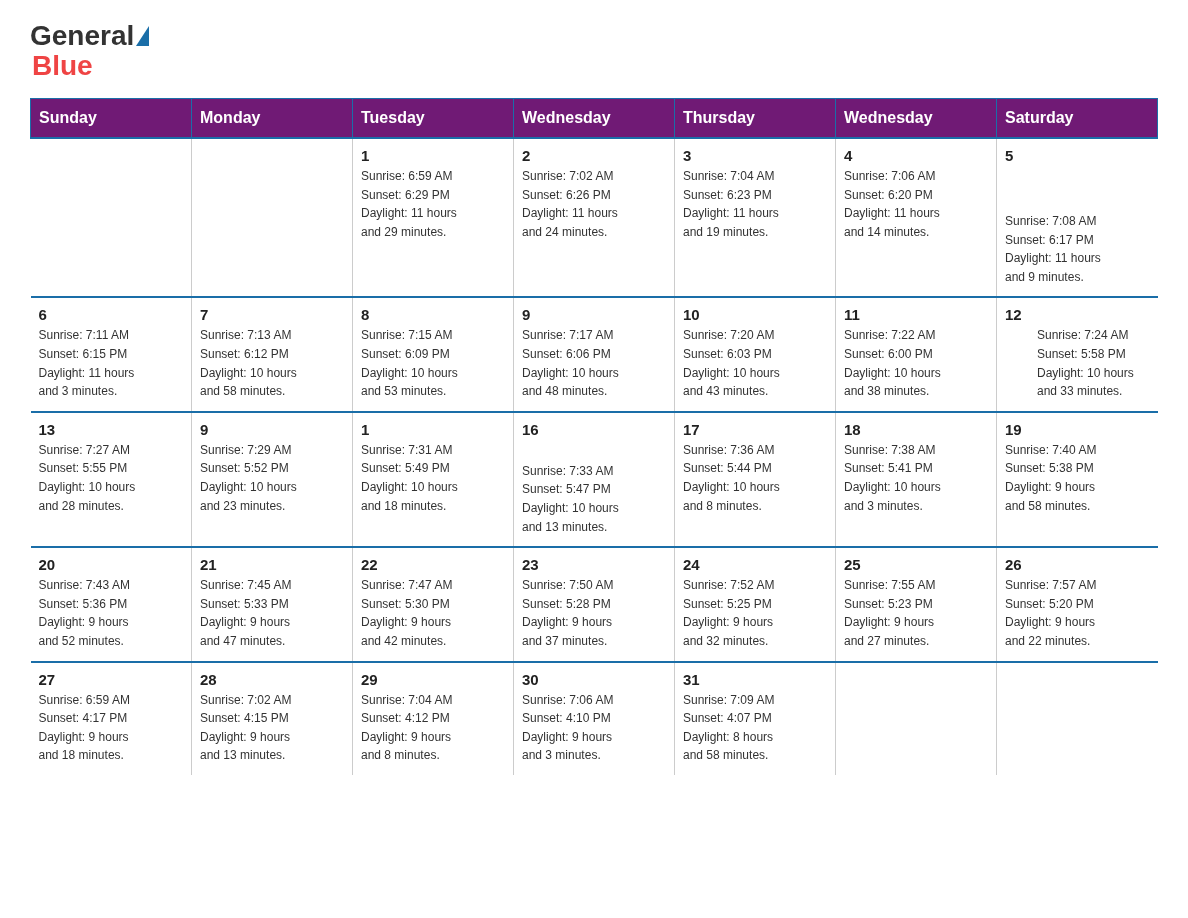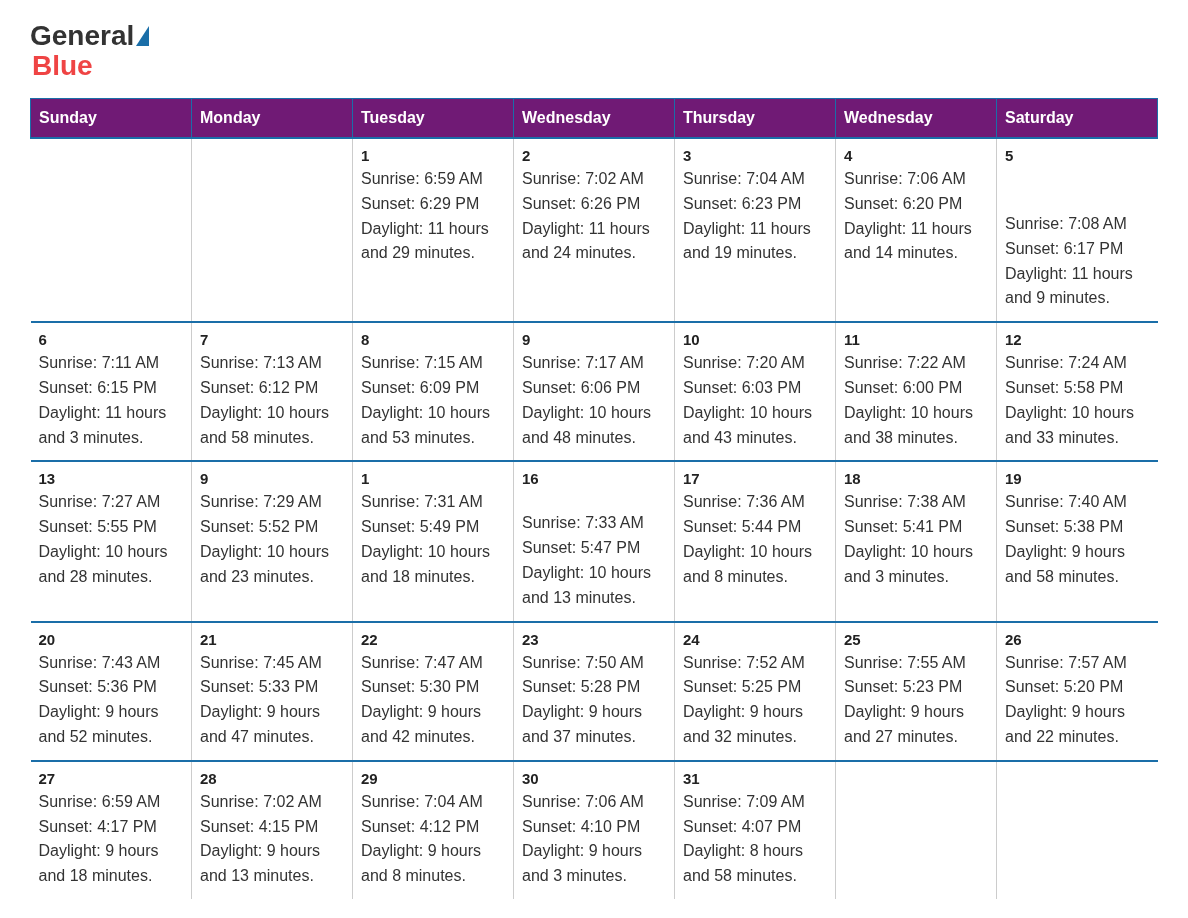--- a/index.html
+++ b/index.html
@@ -64,21 +64,21 @@
       border-right: none;
     }
     .day-number {
       font-size: 15px;
       font-weight: 600;
       color: #222;
       display: block;
       margin-bottom: 3px;
     }
     .day-info {
-      font-size: 16px;
+      font-size: 12px;
       color: #333;
       line-height: 1.55;
     }
   </style>
 </head>
 <body>
 
 <div class="header-area">
   <div class="logo-area">
     <div style="display:flex; align-items:center;">
@@ -183,21 +183,21 @@
         </td>
         <td>
           <span class="day-number">11</span>
           <div class="day-info" style="white-space: pre-line;">Sunrise: 7:22 AM
 Sunset: 6:00 PM
 Daylight: 10 hours
 and 38 minutes.</div>
         </td>
         <td>
           <span class="day-number">12</span>
-          <div class="day-info" style="white-space: pre-line;">Sunrise: 7:24 AM
+          <div class="day-info" style="white-space: pre-line; margin-left: 32px;">Sunrise: 7:24 AM
 Sunset: 5:58 PM
 Daylight: 10 hours
 and 33 minutes.</div>
         </td>
       </tr>
       <tr>
         <td>
           <span class="day-number">13</span>
           <div class="day-info" style="white-space: pre-line;">Sunrise: 7:27 AM
 Sunset: 5:55 PM

